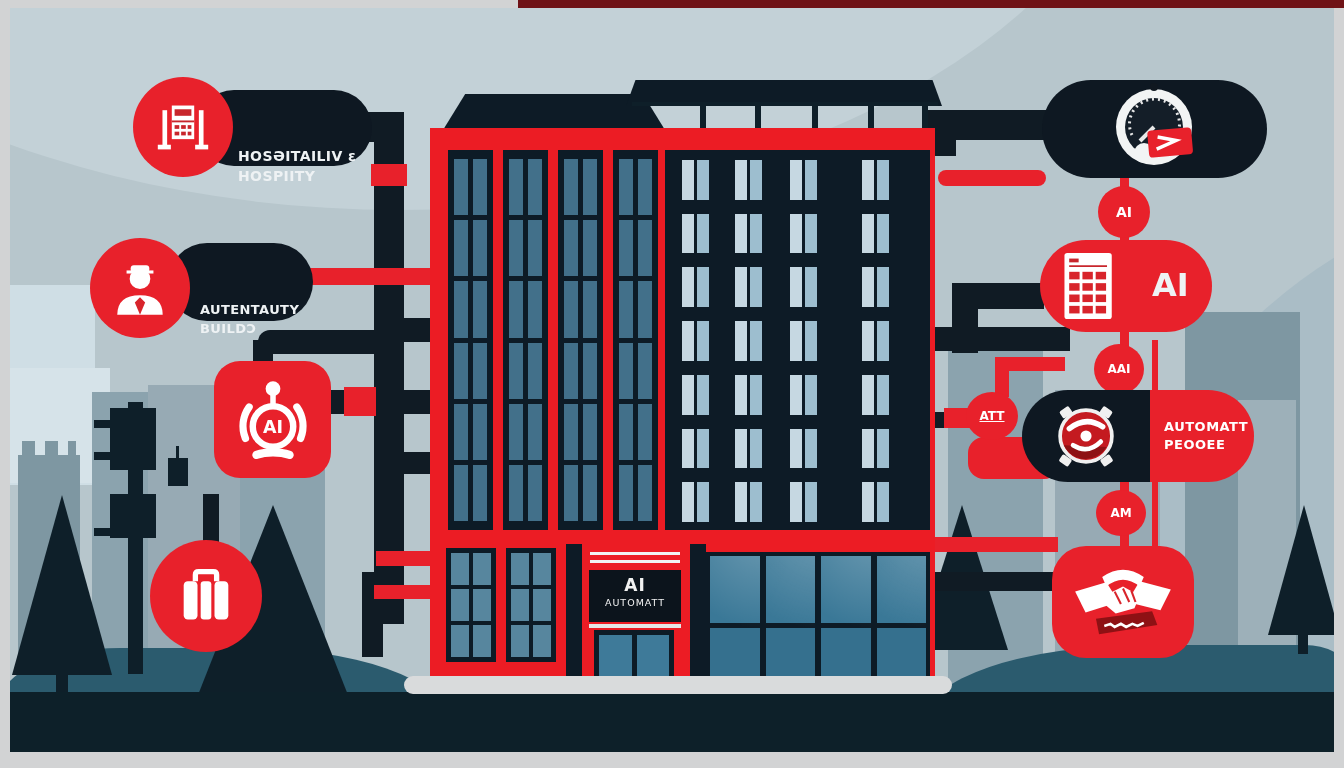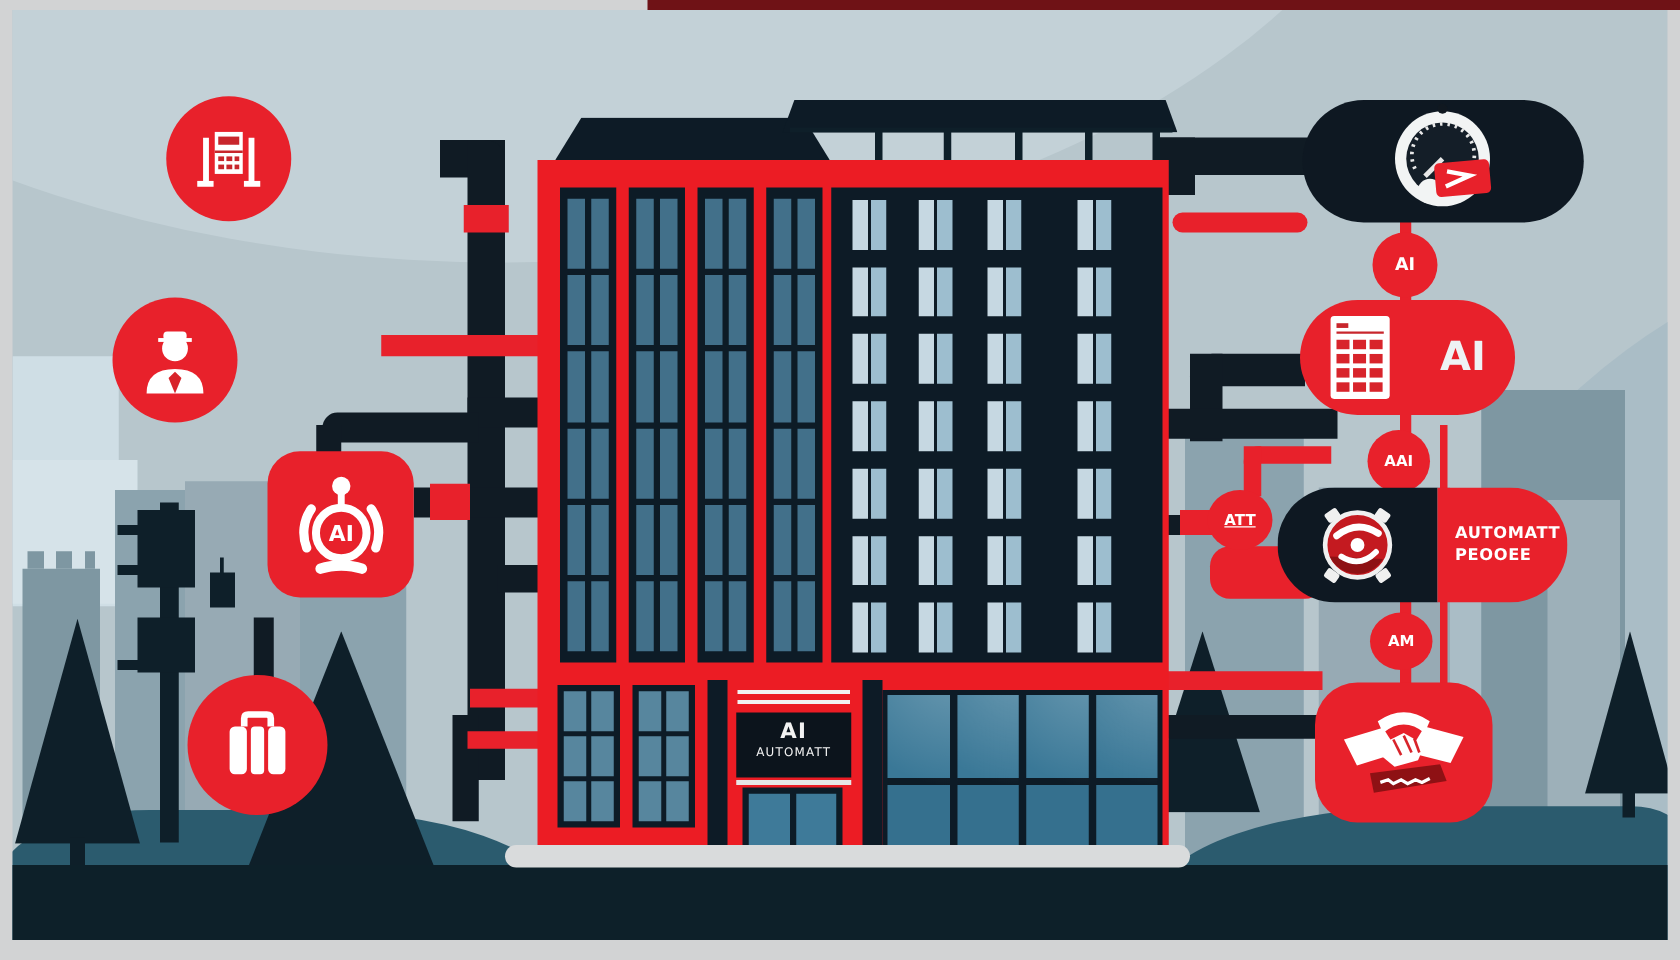--- a/index.html
+++ b/index.html
@@ -291,38 +291,48 @@
         </div>
       <div class="abs b-dark" style="left:690px;top:544px;width:16px;height:144px;"></div>
       <div class="abs storefront" style="left:706px;top:552px;width:224px;height:136px;">
           <div class="glass"></div>
           <div class="glass"></div>
           <div class="glass"></div>
           <div class="glass"></div>
         </div>
       <div class="abs sidewalk" style="left:404px;top:676px;width:548px;height:18px;"></div>
 
+      <div class="abs pill" style="left:196px;top:90px;width:176px;height:76px;">
+        <div class="pill-txt t14" style="left:42px;top:16px;">
+          <div>HOSƏITAILIV ɛ</div><div>HOSPIITY</div>
+        </div>
+      </div>
       <div class="abs circ" style="left:133px;top:77px;width:100px;height:100px;">
         <svg width="56" height="56" viewBox="0 0 60 60">
           <rect x="8" y="12" width="5" height="38" fill="#fff"></rect>
             <rect x="47" y="12" width="5" height="38" fill="#fff"></rect>
           <rect x="3" y="49" width="14" height="5" fill="#fff"></rect>
             <rect x="43" y="49" width="14" height="5" fill="#fff"></rect>
           <rect x="18" y="7" width="24" height="36" fill="#fff"></rect>
           <rect x="21" y="11" width="18" height="7" fill="#c8262c"></rect>
           <line x1="18" y1="24" x2="42" y2="24" stroke="#c8262c" stroke-width="2"></line>
           <rect x="21" y="28" width="5" height="4" fill="#c8262c"></rect>
             <rect x="28" y="28" width="5" height="4" fill="#c8262c"></rect>
             <rect x="35" y="28" width="4" height="4" fill="#c8262c"></rect>
           <rect x="21" y="35" width="5" height="4" fill="#c8262c"></rect>
             <rect x="28" y="35" width="5" height="4" fill="#c8262c"></rect>
             <rect x="35" y="35" width="4" height="4" fill="#c8262c"></rect>
         </svg>
       </div>
 
+      <div class="abs pill" style="left:168px;top:243px;width:145px;height:78px;">
+        <div class="pill-txt t13" style="left:32px;top:19px;">
+          <div>AUTENTAUTY</div><div>BUILDƆ</div>
+        </div>
+      </div>
       <div class="abs circ" style="left:90px;top:238px;width:100px;height:100px;">
         <svg width="62" height="62" viewBox="0 0 60 60">
           <circle cx="30" cy="21" r="10" fill="#fff"></circle>
           <rect x="21" y="8" width="18" height="7" rx="3" fill="#fff"></rect>
             <rect x="17" y="13" width="26" height="3" fill="#fff"></rect>
           <path d="M8 56 Q8 37 30 37 Q52 37 52 56 Z" fill="#fff"></path>
           <polygon points="30,39 25,44 30,56 35,44" fill="#d8242b"></polygon>
         </svg>
       </div>
 

